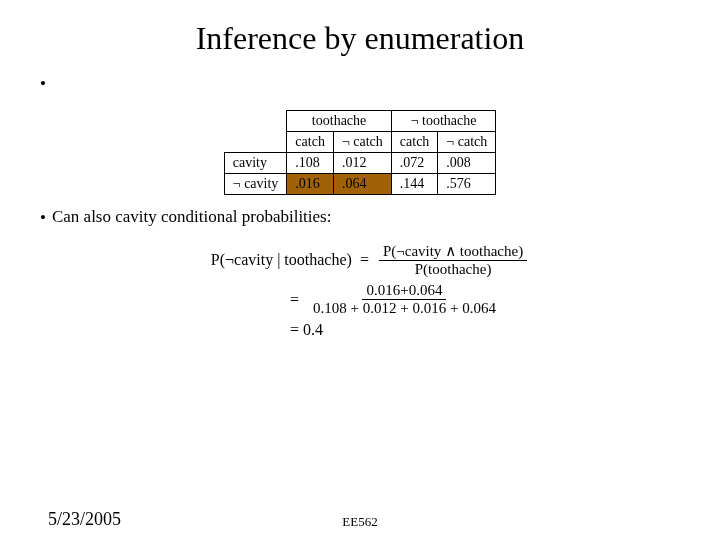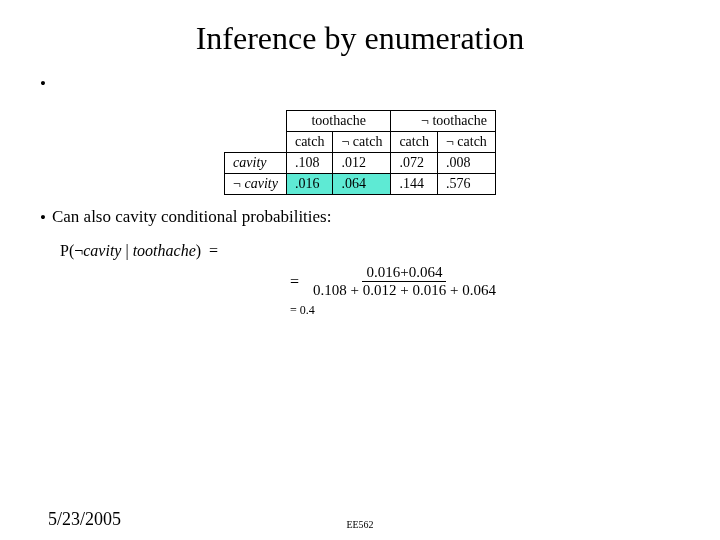--- a/index.html
+++ b/index.html
@@ -47,23 +47,23 @@
     }
     table.prob-table td, table.prob-table th {
       border: 1px solid #000;
       padding: 2px 8px;
       text-align: left;
     }
     table.prob-table .no-border {
       border: none;
     }
     .highlight-yellow {
-      background: #5eead4;
+      background: #a16207;
     }
-    .italic { font-style: italic; }
+    .italic { }
 
     .formula-section {
       margin-top: 4px;
       font-size: 16px;
       padding-left: 20px;
     }
     .fraction {
       display: inline-flex;
       flex-direction: column;
       align-items: center;
@@ -81,21 +81,21 @@
       text-align: center;
       font-size: 15px;
     }
     .date-label {
       font-size: 18px;
       position: absolute;
       bottom: 10px;
       left: 48px;
     }
     .slide-num {
-      font-size: 10px;
+      font-size: 13px;
       position: absolute;
       bottom: 10px;
       left: 50%;
       transform: translateX(-50%);
     }
   </style>
 </head>
 <body>
 
 <div class="slide">
@@ -104,21 +104,21 @@
   <div class="bullet-point">
     <span class="bullet-dot">•</span>
   </div>
 
   <div class="table-container">
     <table class="prob-table">
       <tbody>
         <tr>
           <td class="no-border" style="border:none;"></td>
           <td colspan="2" style="text-align:center;"><span>toothache</span></td>
-          <td colspan="2" style="text-align:right;">¬ toothache</td>
+          <td colspan="2" style="text-align:center;">¬ toothache</td>
         </tr>
         <tr>
           <td class="no-border" style="border:none;"></td>
           <td><span>catch</span></td>
           <td>¬ catch</td>
           <td><span>catch</span></td>
           <td>¬ catch</td>
         </tr>
         <tr>
           <td><span class="italic">cavity</span></td>
@@ -138,35 +138,43 @@
     </table>
   </div>
 
   <div class="bullet-point">
     <span class="bullet-dot">•</span>
     <span>Can also cavity conditional probabilities:</span>
   </div>
 
   <div class="formula-section">
 
-    <div style="display:flex; align-items:center; margin-bottom:4px; font-size:16px;">
+    <div style="display:flex; align-items:center; margin-bottom:4px; font-size:16px;justify-content:center;">
       <span style="margin-right:8px;">
         P(¬<span class="italic">cavity</span> | <span class="italic">toothache</span>)
       </span>
       <span style="margin-right:8px;">=</span>
+      <span class="fraction">
+        <span class="numerator">
+          P(¬<span class="italic">cavity</span> ∧ <span class="italic">toothache</span>)
+        </span>
+        <span class="denominator">
+          P(<span class="italic">toothache</span>)
+        </span>
+      </span>
     </div>
 
     <div style="display:flex; align-items:center; margin-bottom:4px; font-size:16px; padding-left: 230px;">
       <span style="margin-right:8px;">=</span>
       <span class="fraction">
         <span class="numerator">0.016+0.064</span>
         <span class="denominator">0.108 + 0.012 + 0.016 + 0.064</span>
       </span>
     </div>
 
-    <div style="display:flex; align-items:center; font-size:12px; padding-left: 230px;">
+    <div style="display:flex; align-items:center; font-size:16px; padding-left: 230px;">
       <span>= 0.4</span>
     </div>
   </div>
 </div>
 
 <span class="date-label">5/23/2005</span>
 <span class="slide-num">EE562</span>
 
 </body></html>

